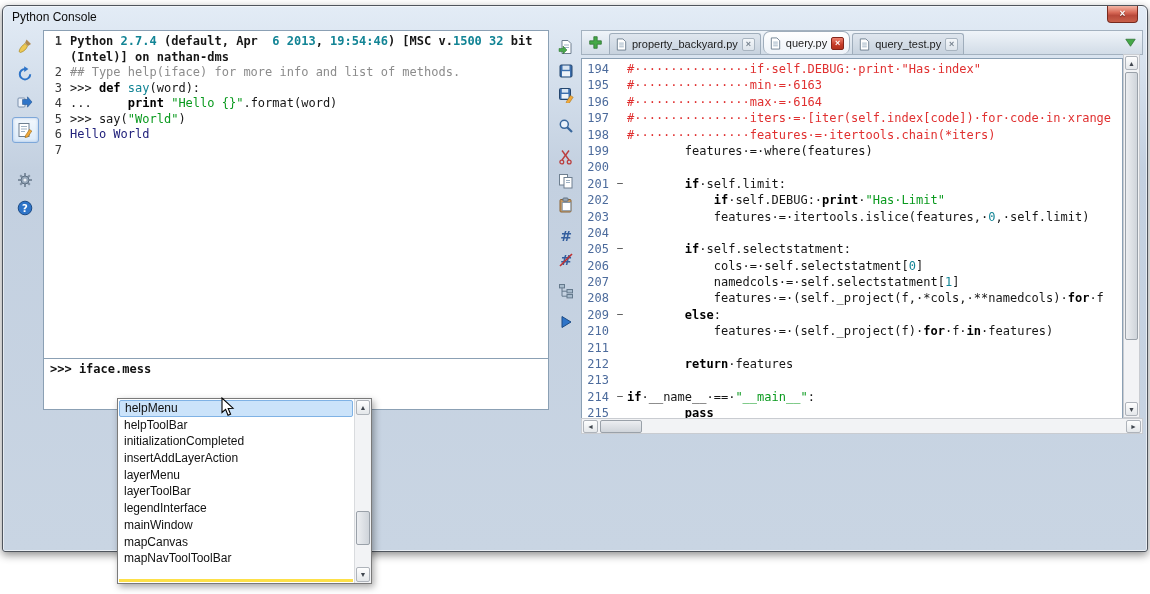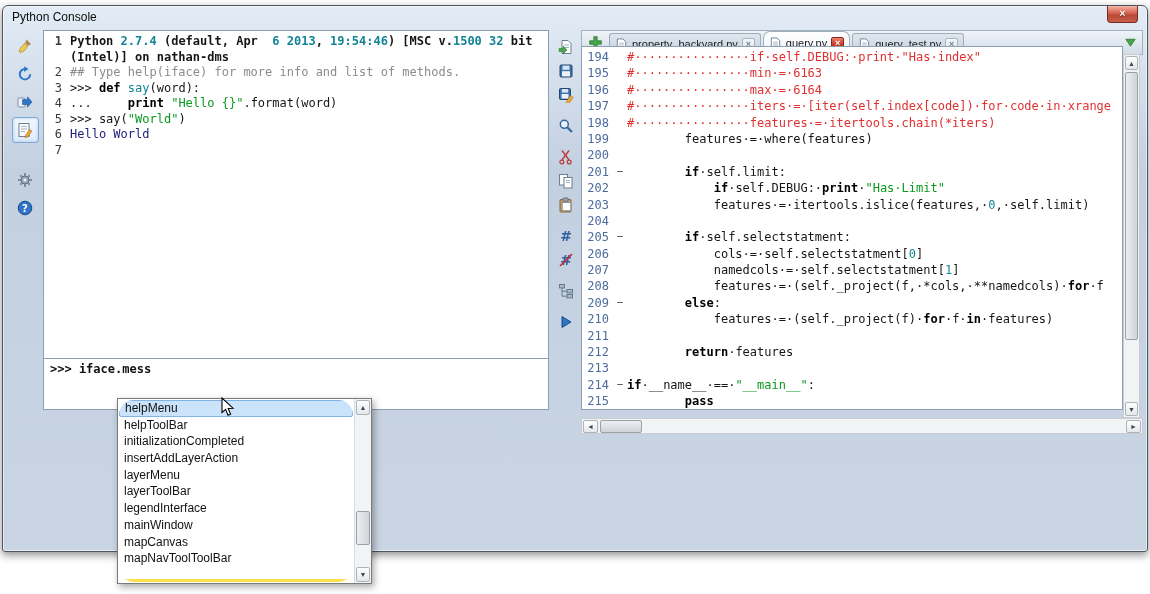--- a/index.html
+++ b/index.html
@@ -73,21 +73,21 @@
   .tab.active { background:linear-gradient(#ffffff,#edf2f8); height:23px;border-radius:7px; }
   .tab .close { width:13px; height:13px; border:1px solid #a8b4c0; border-radius:2px;
                 background:linear-gradient(#f4f7fa,#dde4eb); color:#76828e; font-size:9px;
                 font-weight:bold; line-height:11px; text-align:center; }
   .tab.active .close { background:linear-gradient(#ee8270,#c53a27 60%,#b23220);
                        border-color:#84251a; color:#fff; }
   .tabmenu { position:absolute; right:3px; bottom:3px; width:18px; height:18px;
              display:flex; align-items:center; justify-content:center; }
 
   
-  .code-area { position:absolute; left:578px; top:40px; width:542px; height:364px;
+  .code-area { position:absolute; left:578px; top:52px; width:542px; height:364px;
                background:#fff; border:1px solid #8ba0b4; overflow:hidden;
                font:12px "DejaVu Sans Mono", monospace; padding-top:2px; }
   .erow { display:flex; height:16.4px; line-height:16.4px; white-space:pre; }
   .erow .ln { width:31px; text-align:right; padding-right:4px; color:#4c6b9c; flex:none; }
   .erow .fold { width:14px; text-align:center; color:#555; font-size:11px; flex:none; }
   .erow .code { white-space:pre; }
 
   
   .vsb { position:absolute; left:1120px; top:48px; width:17px; height:364px;
          background:#f2f3f5; border:1px solid #c9ccd1; }
@@ -103,21 +103,21 @@
   .hsb .sb-arrow { width:15px; height:13px; line-height:12px; margin:0 1px; }
   .hsb .thumb { width:42px; height:13px; margin-left:1px;
                 background:linear-gradient(#eceef1,#cfd4da); border:1px solid #9aa1a9;
                 border-radius:2px; }
   .hsb .track-fill { flex:1; }
 
   
   .autocomplete { position:absolute; left:117px; top:398px; width:255px; height:186px;
                   background:#fff; border:1px solid #7a7a7a;
                   box-shadow:2px 3px 7px rgba(0,0,0,.35); z-index:10; font-size:12px; color:#111; }
-  .ac-list { position:absolute; left:1px; top:1px; right:18px; bottom:1px; overflow:hidden;border-radius:15px; }
+  .ac-list { position:absolute; left:1px; top:1px; right:18px; bottom:1px; overflow:hidden; }
   .ac-item { height:16.7px; line-height:16.5px; padding-left:5px; white-space:nowrap; }
   .ac-item.selected { background:#cbe3fa; border:1px solid #7fb2e5; border-radius:2px;
                       line-height:14.5px; }
   .ac-item.hover { background:#fde047;margin-top:12px; }
   .ac-sb { position:absolute; right:0; top:0; width:17px; height:100%;
            background:#f2f3f5; border-left:1px solid #d9dbde; }
   .ac-sb .sb-arrow { position:absolute; left:1px; width:14px; height:15px; line-height:14px; }
   .ac-sb .up { top:1px; } .ac-sb .down { bottom:1px; }
   .ac-sb .thumb { position:absolute; left:1px; top:112px; width:14px; height:34px;
                   background:linear-gradient(90deg,#eceef1,#cfd4da); border:1px solid #9aa1a9;

